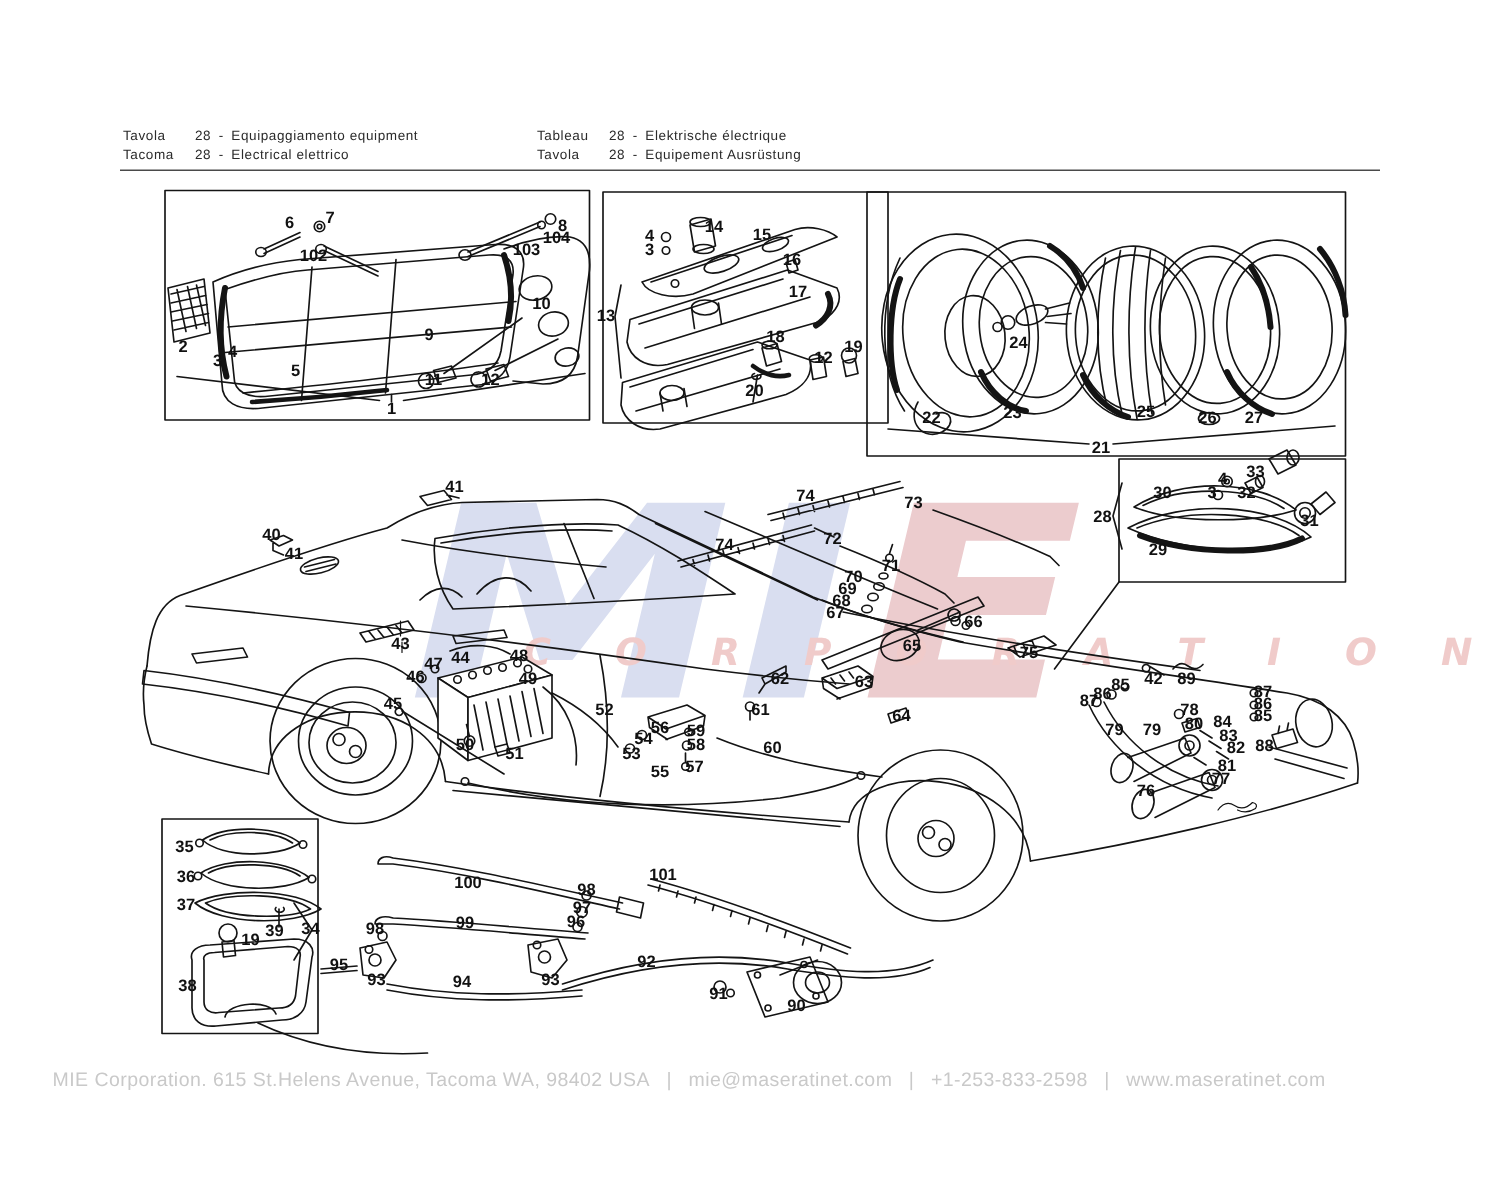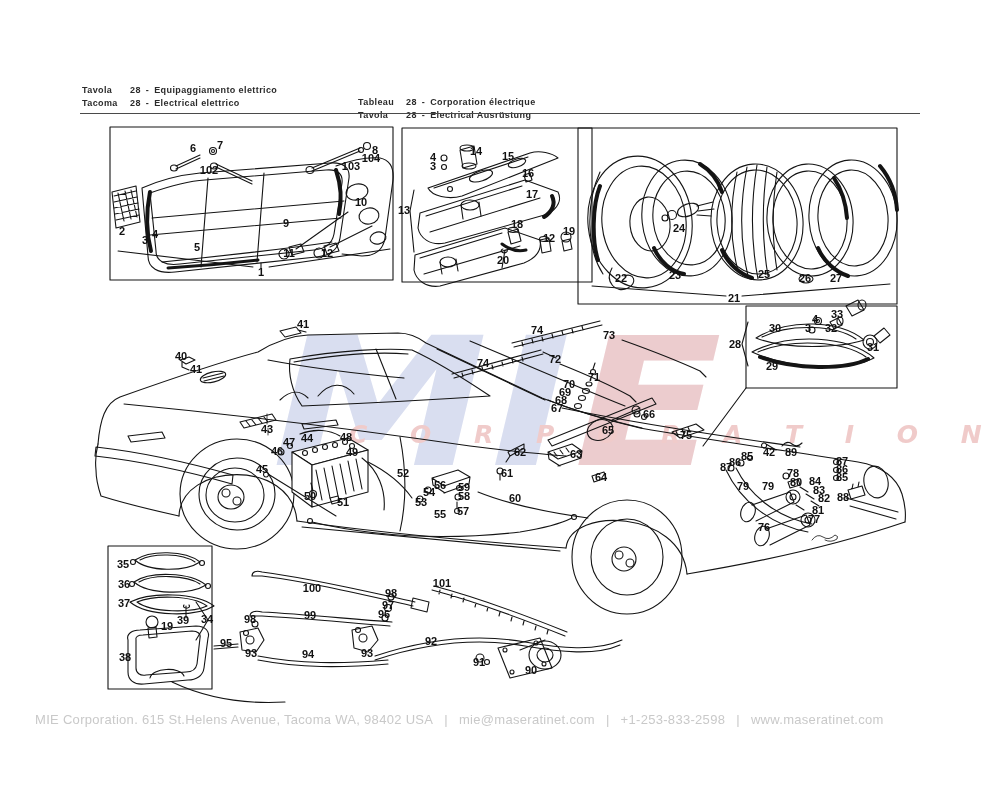--- a/index.html
+++ b/index.html
@@ -1,21 +1,21 @@
 <!DOCTYPE html>
 <html><head>
 <meta charset="utf-8">
 <style>
   html,body{margin:0;padding:0;background:#e8e8e8;}
   .page{position:relative;width:1000px;height:800px;background:#ffffff;
         font-family:"Liberation Sans",sans-serif;overflow:hidden;margin:0 auto;}
   
-  .hdr-col{position:absolute;top:84px;z-index:3;font-weight:bold;}
+  .hdr-col{position:absolute;top:84px;z-index:3;}
   .hdr-col.left{left:82px;}
-  .hdr-col.right{left:358px;margin-top:12px;}
+  .hdr-col.right{left:358px;}
   .hdr-row{display:flex;font-size:9px;line-height:13px;color:#2b2b2b;letter-spacing:.4px;}
   .hdr-row .doc{width:48px;}
   .hdr-row .num{margin-right:5px;}
   .hdr-row .dash{margin-right:5px;}
   .hdr-rule{position:absolute;top:113px;left:80px;width:840px;height:0;
             border-top:1px solid #4a4a4a;z-index:3;}
   
   .wm-mie{position:absolute;left:272px;top:300px;z-index:1;line-height:1;
           font:italic 700 178px "DejaVu Sans",sans-serif;letter-spacing:2px;
           transform:scaleX(1.22);transform-origin:left top;white-space:nowrap;}
@@ -40,41 +40,41 @@
 <div class="page">
 
   <div class="wm-mie"><span class="wm-mi">MI</span><span class="wm-e">E</span></div>
   <div class="wm-corp">C O R P O R A T I O N</div>
 
   <div class="hdr-col left">
     <div class="hdr-row">
       <span class="doc">Tavola</span>
       <span class="num">28</span>
       <span class="dash">-</span>
-      <span class="desc">Equipaggiamento elettrico</span>
+      <span class="desc">Equipaggiamento equipment</span>
     </div>
     <div class="hdr-row">
       <span class="doc">Tacoma</span>
       <span class="num">28</span>
       <span class="dash">-</span>
       <span class="desc">Electrical elettrico</span>
     </div>
   </div>
   <div class="hdr-col right">
     <div class="hdr-row">
       <span class="doc">Tableau</span>
       <span class="num">28</span>
       <span class="dash">-</span>
-      <span class="desc">Corporation électrique</span>
+      <span class="desc">Elektrische électrique</span>
     </div>
     <div class="hdr-row">
       <span class="doc">Tavola</span>
       <span class="num">28</span>
       <span class="dash">-</span>
-      <span class="desc">Electrical Ausrüstung</span>
+      <span class="desc">Equipement Ausrüstung</span>
     </div>
   </div>
   <div class="hdr-rule"></div>
 
   <svg class="diagram" width="1000" height="800" viewBox="0 0 1000 800">
     <g fill="none" stroke="#141414" stroke-width="1.1" stroke-linecap="round" stroke-linejoin="round">
 
       <g>
         <rect x="110" y="127" width="283" height="153"></rect>
       </g>

